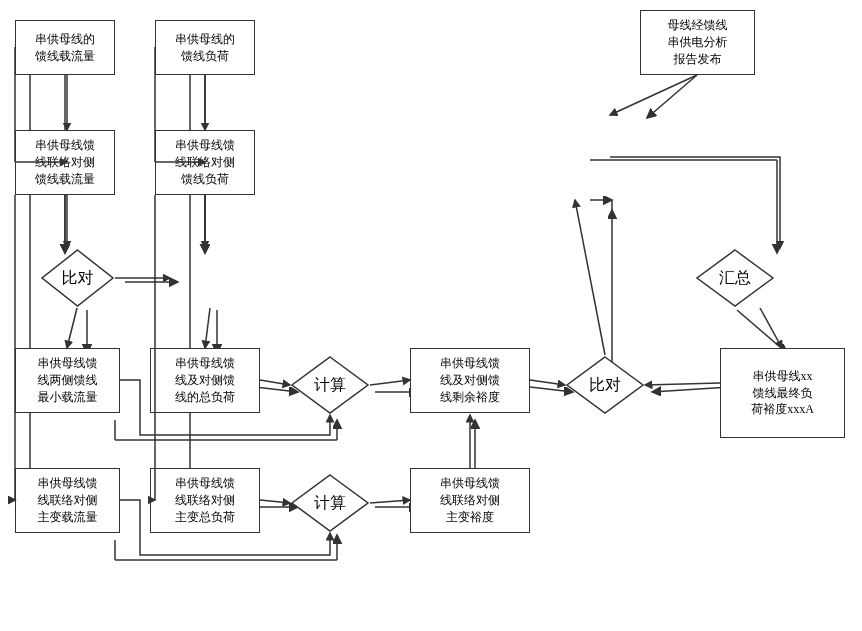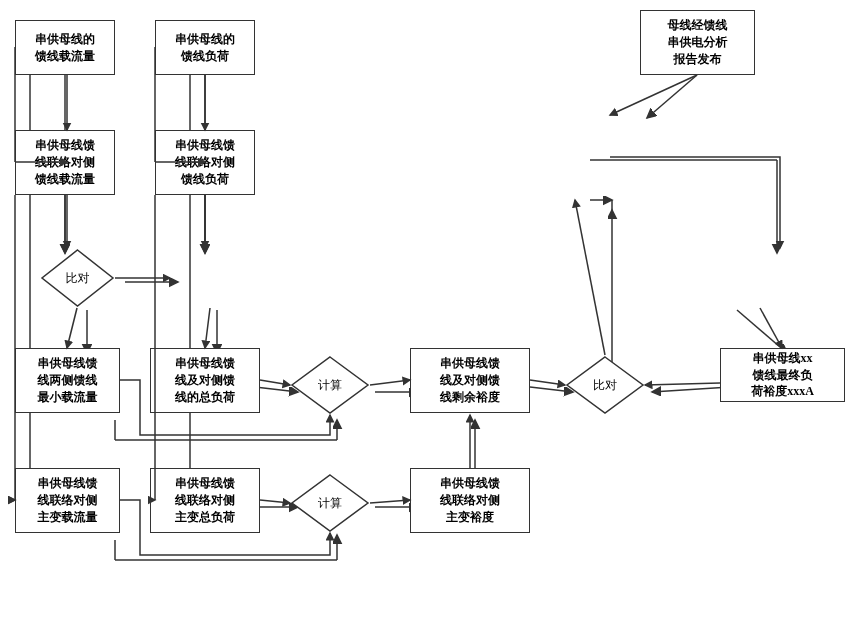--- a/index.html
+++ b/index.html
@@ -20,21 +20,20 @@
     .box {
       position: absolute;
       border: 1.5px solid #333;
       background: #fff;
       text-align: center;
       display: flex;
       align-items: center;
       justify-content: center;
       line-height: 1.4;
       font-size: 12px;
-      font-weight: bold;
     }
     .diamond {
       position: absolute;
       display: flex;
       align-items: center;
       justify-content: center;
       text-align: center;
       font-size: 12px;
       line-height: 1.4;
     }
@@ -44,21 +43,21 @@
       position: absolute;
       top: 0; left: 0;
     }
     .diamond-inner svg {
       width: 100%;
       height: 100%;
     }
     .diamond-label {
       position: relative;
       z-index: 2;
-      font-size: 12px;
+      font-size: 16px;
     }
     svg.arrows {
       position: absolute;
       top: 0; left: 0;
       width: 862px;
       height: 631px;
       pointer-events: none;
     }
     svg.arrows line, svg.arrows polyline, svg.arrows path {
       stroke: #333;
@@ -194,22 +193,30 @@
 
   <div class="diamond" style="left:565px; top:355px; width:80px; height:60px;">
     <div class="diamond-inner">
       <svg viewBox="0 0 80 60" preserveAspectRatio="none">
         <polygon points="40,2 78,30 40,58 2,30" fill="white" stroke="#333" stroke-width="1.5"></polygon>
       </svg>
     </div>
     <span class="diamond-label">比对</span>
   </div>
 
-
-  <div class="box" style="left:720px; top:348px; width:125px; height:54px;">
+  <div class="diamond" style="left:695px; top:248px; width:80px; height:60px;">
+    <div class="diamond-inner">
+      <svg viewBox="0 0 80 60" preserveAspectRatio="none">
+        <polygon points="40,2 78,30 40,58 2,30" fill="white" stroke="#333" stroke-width="1.5"></polygon>
+      </svg>
+    </div>
+    <span class="diamond-label">汇总</span>
+  </div>
+
+  <div class="box" style="left:720px; top:348px; width:125px; height:90px;">
     <span>串供母线xx<br>馈线最终负<br>荷裕度xxxA</span>
   </div>
 
   <div class="box" style="left:15px; top:468px; width:105px; height:65px;">
     <span>串供母线馈<br>线联络对侧<br>主变载流量</span>
   </div>
 
   <div class="box" style="left:150px; top:468px; width:110px; height:65px;">
     <span>串供母线馈<br>线联络对侧<br>主变总负荷</span>
   </div>

